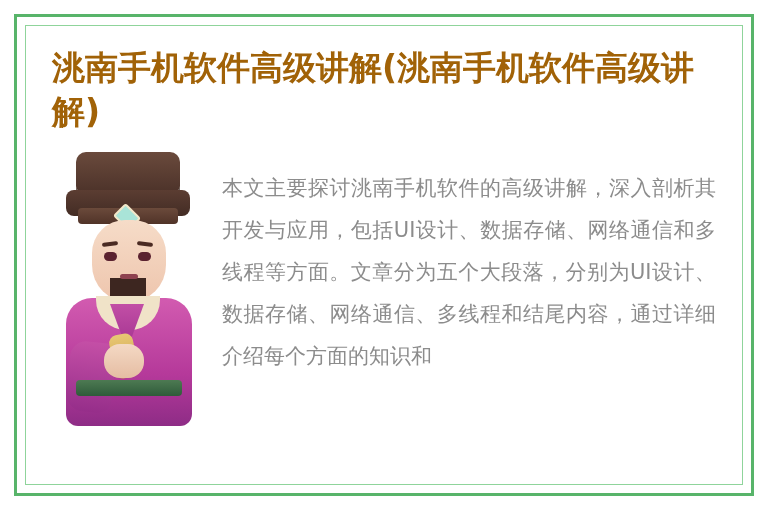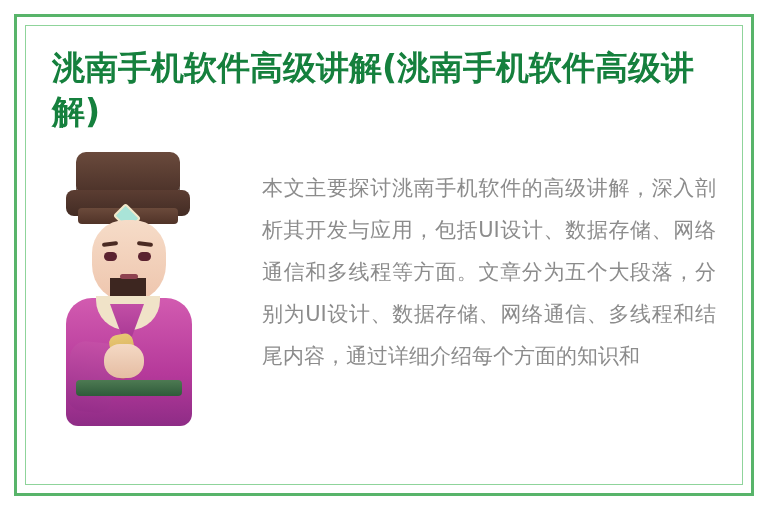--- a/index.html
+++ b/index.html
@@ -38,21 +38,21 @@
     border: 1px solid #8fd49b;
     background: #ffffff;
     padding: 20px 26px 10px 26px;
     overflow: hidden;
   }
   .title {
     font-family: "DejaVu Sans", sans-serif;
     font-size: 33px;
     line-height: 44px;
     font-weight: bold;
-    color: #15803d;
+    color: #a16207;
     letter-spacing: 0px;
     margin: 0 0 12px 0;
     word-break: break-all;
   }
   .content-row {
     display: flex;
     align-items: flex-start;
     gap: 18px;
   }
   .illustration {
@@ -64,21 +64,20 @@
   .article-text {
     flex: 1 1 auto;
     font-family: "DejaVu Sans", sans-serif;
     font-size: 21px;
     line-height: 42px;
     color: #8c8c8c;
     word-break: break-all;
     text-align: justify;
     max-height: 290px;
     overflow: hidden;
-    margin-left: 40px;
   }
 
   
   .char { position:absolute; }
   .hat-top {
     left: 24px; top: 6px; width: 104px; height: 40px;
     background: linear-gradient(180deg,#6a4a3c 0%, #4d332a 100%);
     border-radius: 10px 10px 6px 6px;
     box-shadow: 0 2px 0 #3b2720;
   }

